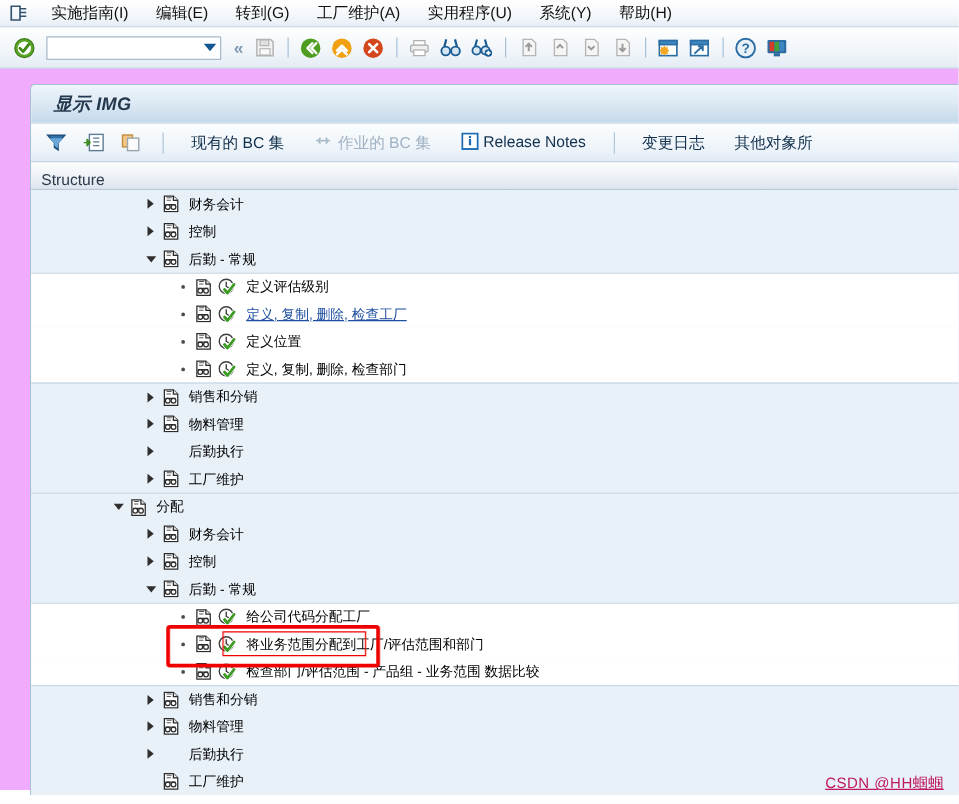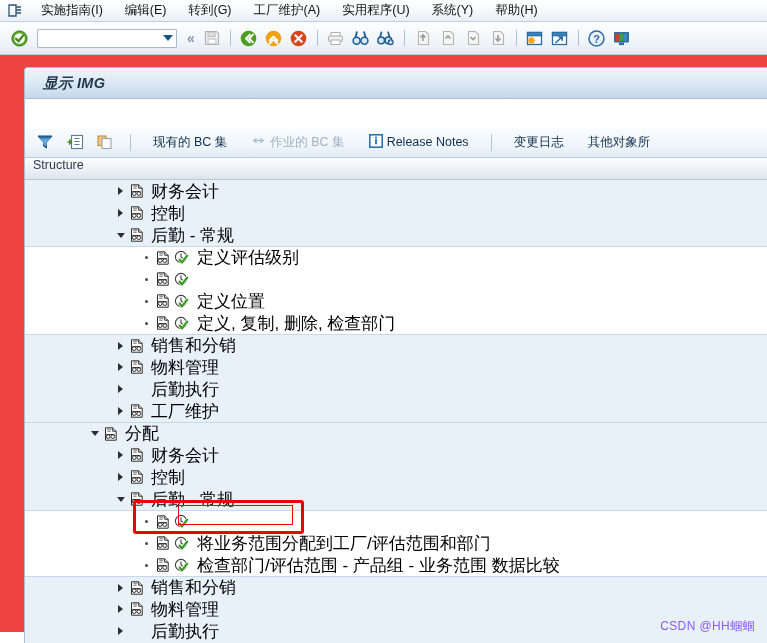--- a/index.html
+++ b/index.html
@@ -42,21 +42,21 @@
     margin-left:4px;margin-right:4px;
   }
   .cmd-arrow{
     width:0;height:0;border-left:5px solid transparent;border-right:5px solid transparent;
     border-top:6px solid #14568f;
   }
   .chev{color:#7f9ab3;font-size:14px;font-weight:bold;padding:0 3px;cursor:pointer;}
   
   .surface{
     width:767px;height:577px;box-sizing:border-box;
-    background:#ef4444;padding:12px 0 0 24px;
+    background:#f0abfc;padding:12px 0 0 24px;
   }
   .panel{
     width:743px;box-sizing:border-box;
     border:1px solid #a8bfd4;border-right:none;border-bottom:none;
     border-top-left-radius:4px;
     background:#fff;
   }
   .panel-title{
     height:31px;box-sizing:border-box;
     background:linear-gradient(to bottom,#eef5fb 0%,#dde9f4 48%,#c5d9ea 100%);
@@ -65,69 +65,69 @@
     display:flex;align-items:center;padding-left:18px;
   }
   .panel-title span{
     font-size:14.5px;font-weight:bold;font-style:italic;color:#24384d;
     letter-spacing:.3px;
   }
   .panel-toolbar{
     height:31px;box-sizing:border-box;
     background:linear-gradient(to bottom,#fbfdfe 0%,#eff5fa 60%,#e2ebf4 100%);
     border-bottom:1px solid #b6cade;
-    display:flex;align-items:center;padding-left:8px;gap:6px;margin-top:28px;
+    display:flex;align-items:center;padding-left:8px;gap:6px;
   }
   .ptb-btn{width:24px;height:24px;display:flex;align-items:center;justify-content:center;cursor:pointer;}
   .ptb-sep{width:1px;height:17px;background:#b0c6da;margin:0 7px;}
   .ptb-text{
     font-size:12.5px;color:#10304d;padding:0 9px;white-space:nowrap;cursor:pointer;
   }
   .ptb-text.dim{color:#9fb2c4;}
   .ptb-glyph{margin-right:4px;display:inline-block;vertical-align:middle;}
   
   .tree-head{
     height:22px;box-sizing:border-box;
     background:linear-gradient(to bottom,#fdfdfe 0%,#eef2f7 50%,#dde4ed 100%);
     border-bottom:1px solid #b8c8d8;
-    display:flex;align-items:flex-start;padding-left:8px;
+    display:flex;align-items:flex-end;padding-left:8px;
     font-size:12.5px;color:#2b3b4c;
   }
   .tree-body{background:#e8f0f8;}
   .row{
     height:22px;box-sizing:border-box;display:flex;align-items:center;
     position:relative;white-space:nowrap;
   }
   .row.alt{background:#ffffff;}
   .row.band{background:#e8f0f8;}
   .row.sep-top{border-top:1px solid #c9d8e6;}
   .twisty{
     width:11px;height:11px;display:flex;align-items:center;justify-content:center;
     flex:0 0 11px;cursor:pointer;
   }
   .tri-r{width:0;height:0;border-top:4px solid transparent;border-bottom:4px solid transparent;border-left:5px solid #2e2e2e;}
   .tri-d{width:0;height:0;border-left:4px solid transparent;border-right:4px solid transparent;border-top:5px solid #2e2e2e;}
   .dot{width:3px;height:3px;border-radius:50%;background:#4a4a4a;margin:0 4px;}
   .docicon{flex:0 0 14px;margin:0 3px 0 4px;display:flex;align-items:center;justify-content:center;}
   .acticon{flex:0 0 14px;margin:0 4px 0 1px;display:flex;align-items:center;justify-content:center;}
-  .lbl{font-size:17px;color:#000;padding-left:4px;}
+  .lbl{font-size:11px;color:#000;padding-left:4px;}
   .lbl.link{color:#1d4fa0;text-decoration:underline;cursor:pointer;}
   .spacer{display:inline-block;}
   
   .anno-outer{
     position:absolute;border:3px solid #ee0000;border-radius:3px;
     pointer-events:none;z-index:40;
   }
   .anno-inner{
     position:absolute;border:1.5px solid #ee0000;
     pointer-events:none;z-index:41;background:transparent;
   }
   .watermark{
     position:absolute;right:12px;bottom:8px;
-    font-size:12px;color:#8b5cf6;letter-spacing:.4px;z-index:30;
+    font-size:12px;color:#be185d;letter-spacing:.4px;z-index:30;text-decoration:underline;
   }
 </style>
 </head>
 <body>
 
 <div class="menubar">
   <div class="sysicon">
     <svg width="15" height="13" viewBox="0 0 15 13">
       <path d="M1 1h7v11H1z" fill="none" stroke="#33526f" stroke-width="1.3"></path>
       <path d="M8 3h5M8 6h5M8 9h5" stroke="#33526f" stroke-width="1.3" fill="none"></path>
@@ -408,20 +408,21 @@
             </svg>
           </span>
           <span class="acticon">
             <svg width="15" height="15" viewBox="0 0 15 15">
               <circle cx="7" cy="7" r="5.6" fill="#ffffff" stroke="#3d3d3d" stroke-width="1.1"></circle>
               <path d="M7 3.4V7l2.4 1.6" stroke="#3d3d3d" stroke-width="1.1" fill="none"></path>
               <path d="M5.6 9.6l2.4 2.8L13.2 5.6" stroke="#ffffff" stroke-width="3.4" fill="none" stroke-linecap="round" stroke-linejoin="round"></path>
               <path d="M5.6 9.6l2.4 2.8L13.2 5.6" stroke="#3b9b22" stroke-width="2.3" fill="none" stroke-linecap="round" stroke-linejoin="round"></path>
             </svg>
           </span>
+          <span class="lbl link">定义, 复制, 删除, 检查工厂</span>
         </div>
         <div class="row alt">
           <span class="spacer" style="width: 116px;"></span>
           <span class="dot"></span>
           <span class="docicon">
             <svg width="14" height="14" viewBox="0 0 14 14">
               <path d="M1.5 0.8h7.2l3.5 3.4v9H1.5z" fill="#ffffff" stroke="#2b2b2b" stroke-width="1"></path>
               <path d="M8.7 0.8v3.4h3.5" fill="#e8e8e8" stroke="#2b2b2b" stroke-width="1"></path>
               <path d="M3.3 2.2h4M3.3 4.2h3.4" stroke="#555" stroke-width=".9"></path>
               <circle cx="4.2" cy="9.6" r="1.9" fill="#fff" stroke="#2b2b2b" stroke-width="1"></circle>
@@ -603,20 +604,21 @@
             </svg>
           </span>
           <span class="acticon">
             <svg width="15" height="15" viewBox="0 0 15 15">
               <circle cx="7" cy="7" r="5.6" fill="#ffffff" stroke="#3d3d3d" stroke-width="1.1"></circle>
               <path d="M7 3.4V7l2.4 1.6" stroke="#3d3d3d" stroke-width="1.1" fill="none"></path>
               <path d="M5.6 9.6l2.4 2.8L13.2 5.6" stroke="#ffffff" stroke-width="3.4" fill="none" stroke-linecap="round" stroke-linejoin="round"></path>
               <path d="M5.6 9.6l2.4 2.8L13.2 5.6" stroke="#3b9b22" stroke-width="2.3" fill="none" stroke-linecap="round" stroke-linejoin="round"></path>
             </svg>
           </span>
+          <span class="lbl">给公司代码分配工厂</span>
         </div>
         <div class="row alt">
           <span class="spacer" style="width: 116px;"></span>
           <span class="dot"></span>
           <span class="docicon">
             <svg width="14" height="14" viewBox="0 0 14 14">
               <path d="M1.5 0.8h7.2l3.5 3.4v9H1.5z" fill="#ffffff" stroke="#2b2b2b" stroke-width="1"></path>
               <path d="M8.7 0.8v3.4h3.5" fill="#e8e8e8" stroke="#2b2b2b" stroke-width="1"></path>
               <path d="M3.3 2.2h4M3.3 4.2h3.4" stroke="#555" stroke-width=".9"></path>
               <circle cx="4.2" cy="9.6" r="1.9" fill="#fff" stroke="#2b2b2b" stroke-width="1"></circle>

